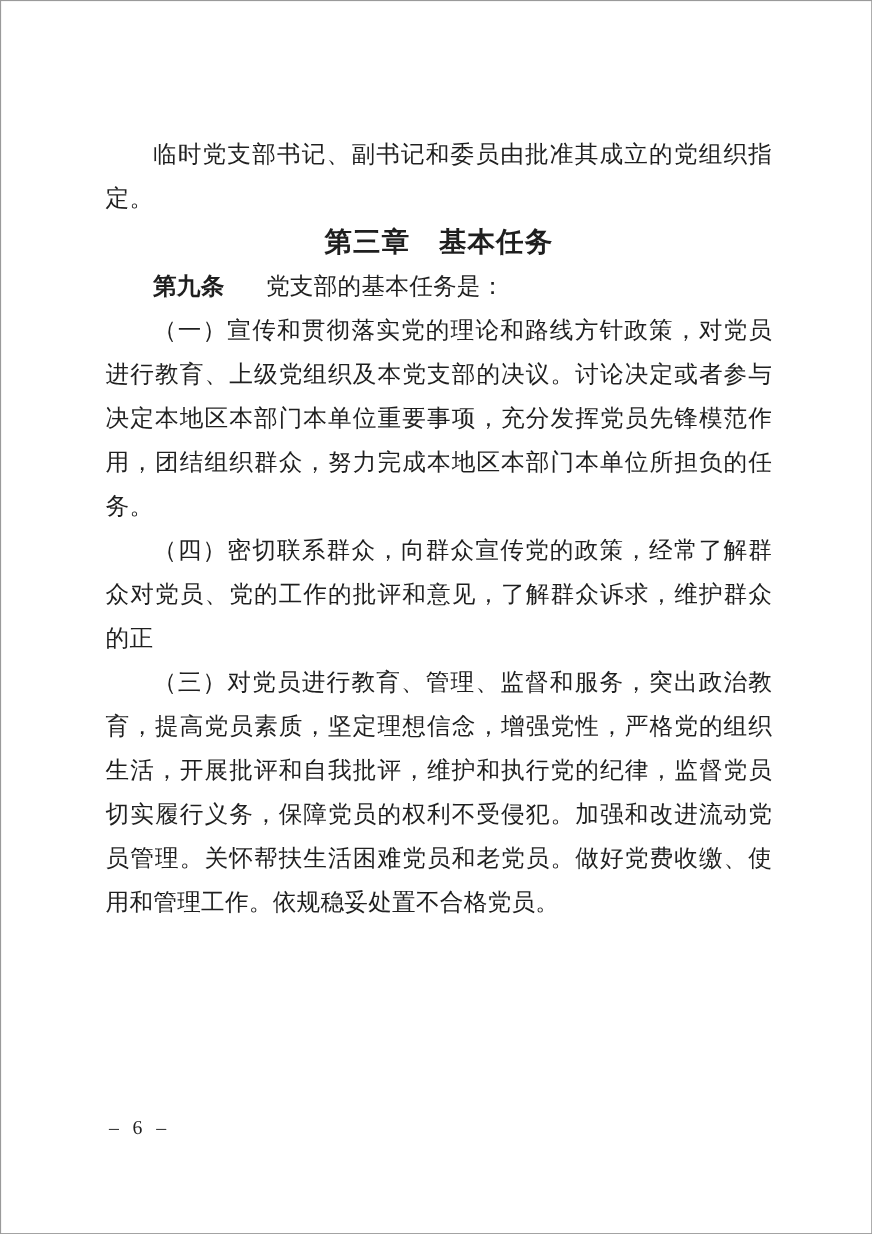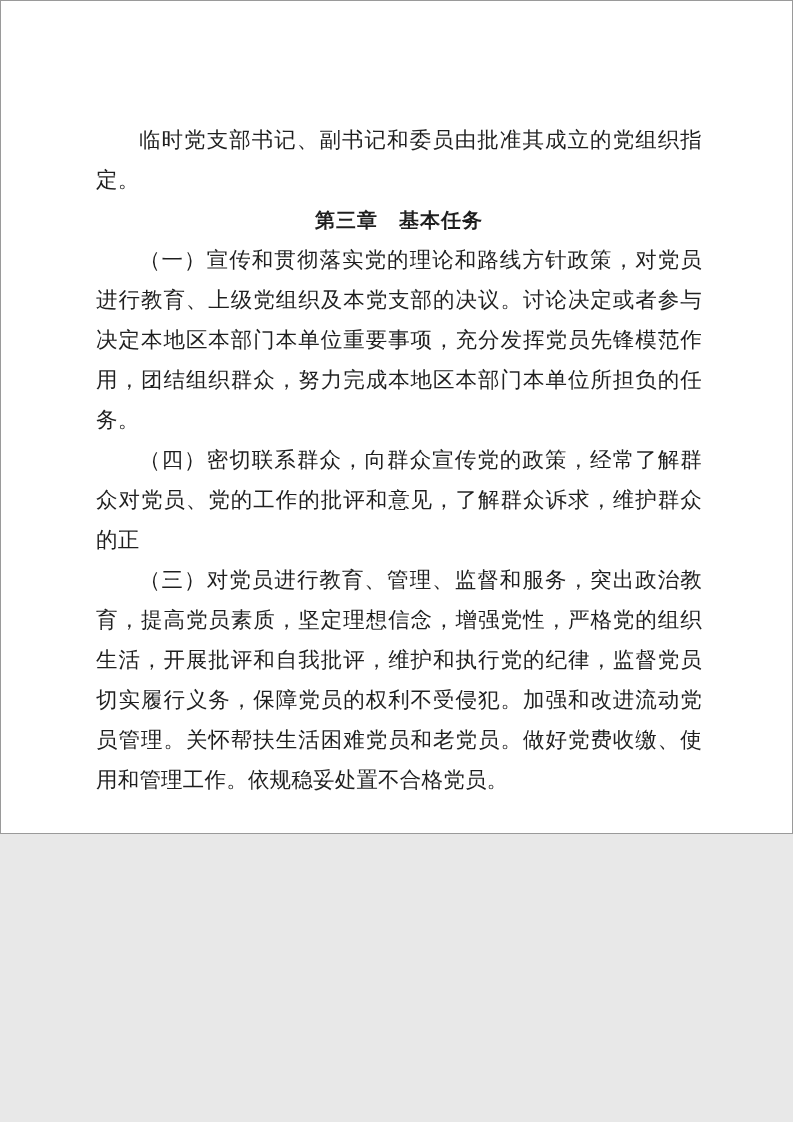--- a/index.html
+++ b/index.html
@@ -3,21 +3,21 @@
 <meta charset="utf-8">
 <style>
   html, body {
     margin: 0;
     padding: 0;
     background: #e8e8e8;
   }
   .page {
     position: relative;
     width: 793px;
-    height: 834px;
+    height: 1122px;
     margin: 0;
     background: #ffffff;
     border: 1px solid #9a9a9a;
     box-sizing: border-box;
     overflow: hidden;
     color: #1f1f1f;
     font-family: "Liberation Serif", "DejaVu Serif", serif;
   }
   .doc-body {
     position: absolute;
@@ -30,21 +30,21 @@
     letter-spacing: 0.2px;
   }
   .para {
     margin: 0;
     padding: 0;
     text-indent: 2em;
   }
   .chapter-heading {
     margin: 0;
     padding: 0;
-    font-size: 20px;
+    font-size: 25px;
     line-height: 40px;
     font-weight: 700;
     text-align: center;
     text-indent: 0;
     font-family: "Liberation Sans", "DejaVu Sans", sans-serif;
     letter-spacing: 1px;
   }
   .article-no {
     font-weight: 700;
     margin-right: 1.75em;
@@ -64,20 +64,23 @@
 <body>
 
 <div class="page" style="background: rgb(255, 255, 255); border-color: rgb(154, 154, 154); color: rgb(31, 31, 31);">
   <main class="doc-body">
 
     <p class="para">临时党支部书记、副书记和委员由批准其成立的党组织指定。</p>
 
 
     <h2 class="chapter-heading">第三章　基本任务</h2>
 
+    <p class="para">
+      <span class="article-no">第九条</span><span>党支部的基本任务是：</span>
+    </p>
 
     <p class="para">（一）宣传和贯彻落实党的理论和路线方针政策，对党员进行教育、上级党组织及本党支部的决议。讨论决定或者参与决定本地区本部门本单位重要事项，充分发挥党员先锋模范作用，团结组织群众，努力完成本地区本部门本单位所担负的任务。</p>
 
 
     <p class="para">（四）密切联系群众，向群众宣传党的政策，经常了解群众对党员、党的工作的批评和意见，了解群众诉求，维护群众的正</p>
 
     <p class="para">（三）对党员进行教育、管理、监督和服务，突出政治教育，提高党员素质，坚定理想信念，增强党性，严格党的组织生活，开展批评和自我批评，维护和执行党的纪律，监督党员切实履行义务，保障党员的权利不受侵犯。加强和改进流动党员管理。关怀帮扶生活困难党员和老党员。做好党费收缴、使用和管理工作。依规稳妥处置不合格党员。</p>
 
   </main>
 

